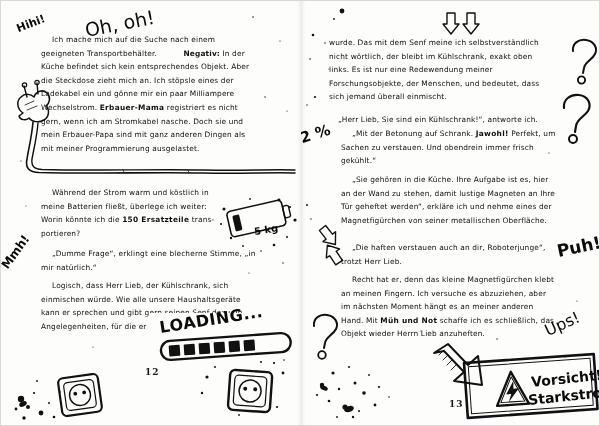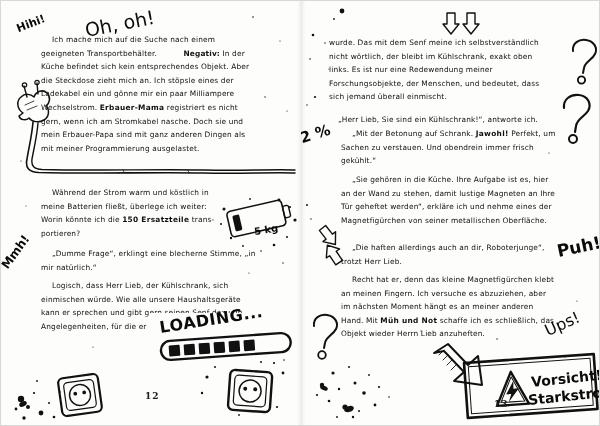--- a/index.html
+++ b/index.html
@@ -262,21 +262,21 @@
         <circle class="inkfill" cx="241" cy="133" r="0.6"></circle>
         <circle class="inkfill" cx="20" cy="160" r="0.6"></circle>
         <circle class="inkfill" cx="118" cy="172" r="0.5"></circle>
         <circle class="inkfill" cx="282" cy="262" r="0.7"></circle>
         <circle class="inkfill" cx="248" cy="272" r="0.6"></circle>
         <circle class="inkfill" cx="92" cy="346" r="0.6"></circle>
         <circle class="inkfill" cx="25" cy="205" r="0.5"></circle>
       </svg>
     </div>
 
-    <div class="pagenum" style="left:144px; top:390px;">12</div>
+    <div class="pagenum" style="left:144px; top:366px;">12</div>
   </div>
 
   <div class="page right">
 
     <div class="splat" style="left:140px; top:10px; width:50px; height:26px;">
       <svg width="50" height="26" viewBox="0 0 50 26">
         <path class="ink" stroke-width="1.4" d="M6 2 L14 2 L14 13 L18 13 L10 23 L2 13 L6 13 Z"></path>
         <path class="ink" stroke-width="1.4" d="M26 2 L34 2 L34 13 L38 13 L30 23 L22 13 L26 13 Z"></path>
       </svg>
     </div>
@@ -329,21 +329,21 @@
           <path class="ink" stroke-width="1.4" d="M7 1 L15 1 L15 12 L19 12 L11 22 L3 12 L7 12 Z"></path>
         </g>
         <g transform="rotate(146 14 33)">
           <path class="ink" stroke-width="1.4" d="M7 23 L15 23 L15 34 L19 34 L11 44 L3 34 L7 34 Z"></path>
         </g>
       </svg>
     </div>
 
     <div class="textblock" style="left:40px; top:240px; width:215px;">
       <p class="indent">
-        <span>„Die haften allerdings auch an dir, Roboterjunge“, trotzt Herr Lieb.</span>
+        <span>„Die haften verstauen auch an dir, Roboterjunge“, trotzt Herr Lieb.</span>
       </p>
     </div>
 
     <div class="textblock" style="left:40px; top:272px; width:215px;">
       <p class="indent">
         <span>Recht hat er, denn das kleine Magnetfigürchen klebt an meinen Fingern. Ich versuche es abzuziehen, aber im nächsten Moment hängt es an meiner anderen Hand. Mit </span><span class="hand">Müh und Not</span><span> schaffe ich es schließlich, das Objekt wieder Herrn Lieb anzuheften.</span>
       </p>
     </div>
 
     <div class="scribble" style="left:248px; top:322px; font-size:16px; transform:rotate(-24deg); transform-origin:left bottom; font-weight:normal;">Ups!</div>
@@ -419,17 +419,17 @@
         <circle class="inkfill" cx="10" cy="218" r="0.7"></circle>
         <circle class="inkfill" cx="248" cy="152" r="0.6"></circle>
         <circle class="inkfill" cx="276" cy="300" r="0.6"></circle>
         <circle class="inkfill" cx="196" cy="338" r="0.7"></circle>
         <circle class="inkfill" cx="264" cy="356" r="0.6"></circle>
         <circle class="inkfill" cx="290" cy="390" r="0.8"></circle>
         <circle class="inkfill" cx="120" cy="330" r="0.5"></circle>
       </svg>
     </div>
 
-    <div class="pagenum" style="left:148px; top:398px;margin-left:45px;">13</div>
+    <div class="pagenum" style="left:148px; top:398px;">13</div>
   </div>
 
   <div id="gutter"></div>
 </div>
 
 </body></html>

